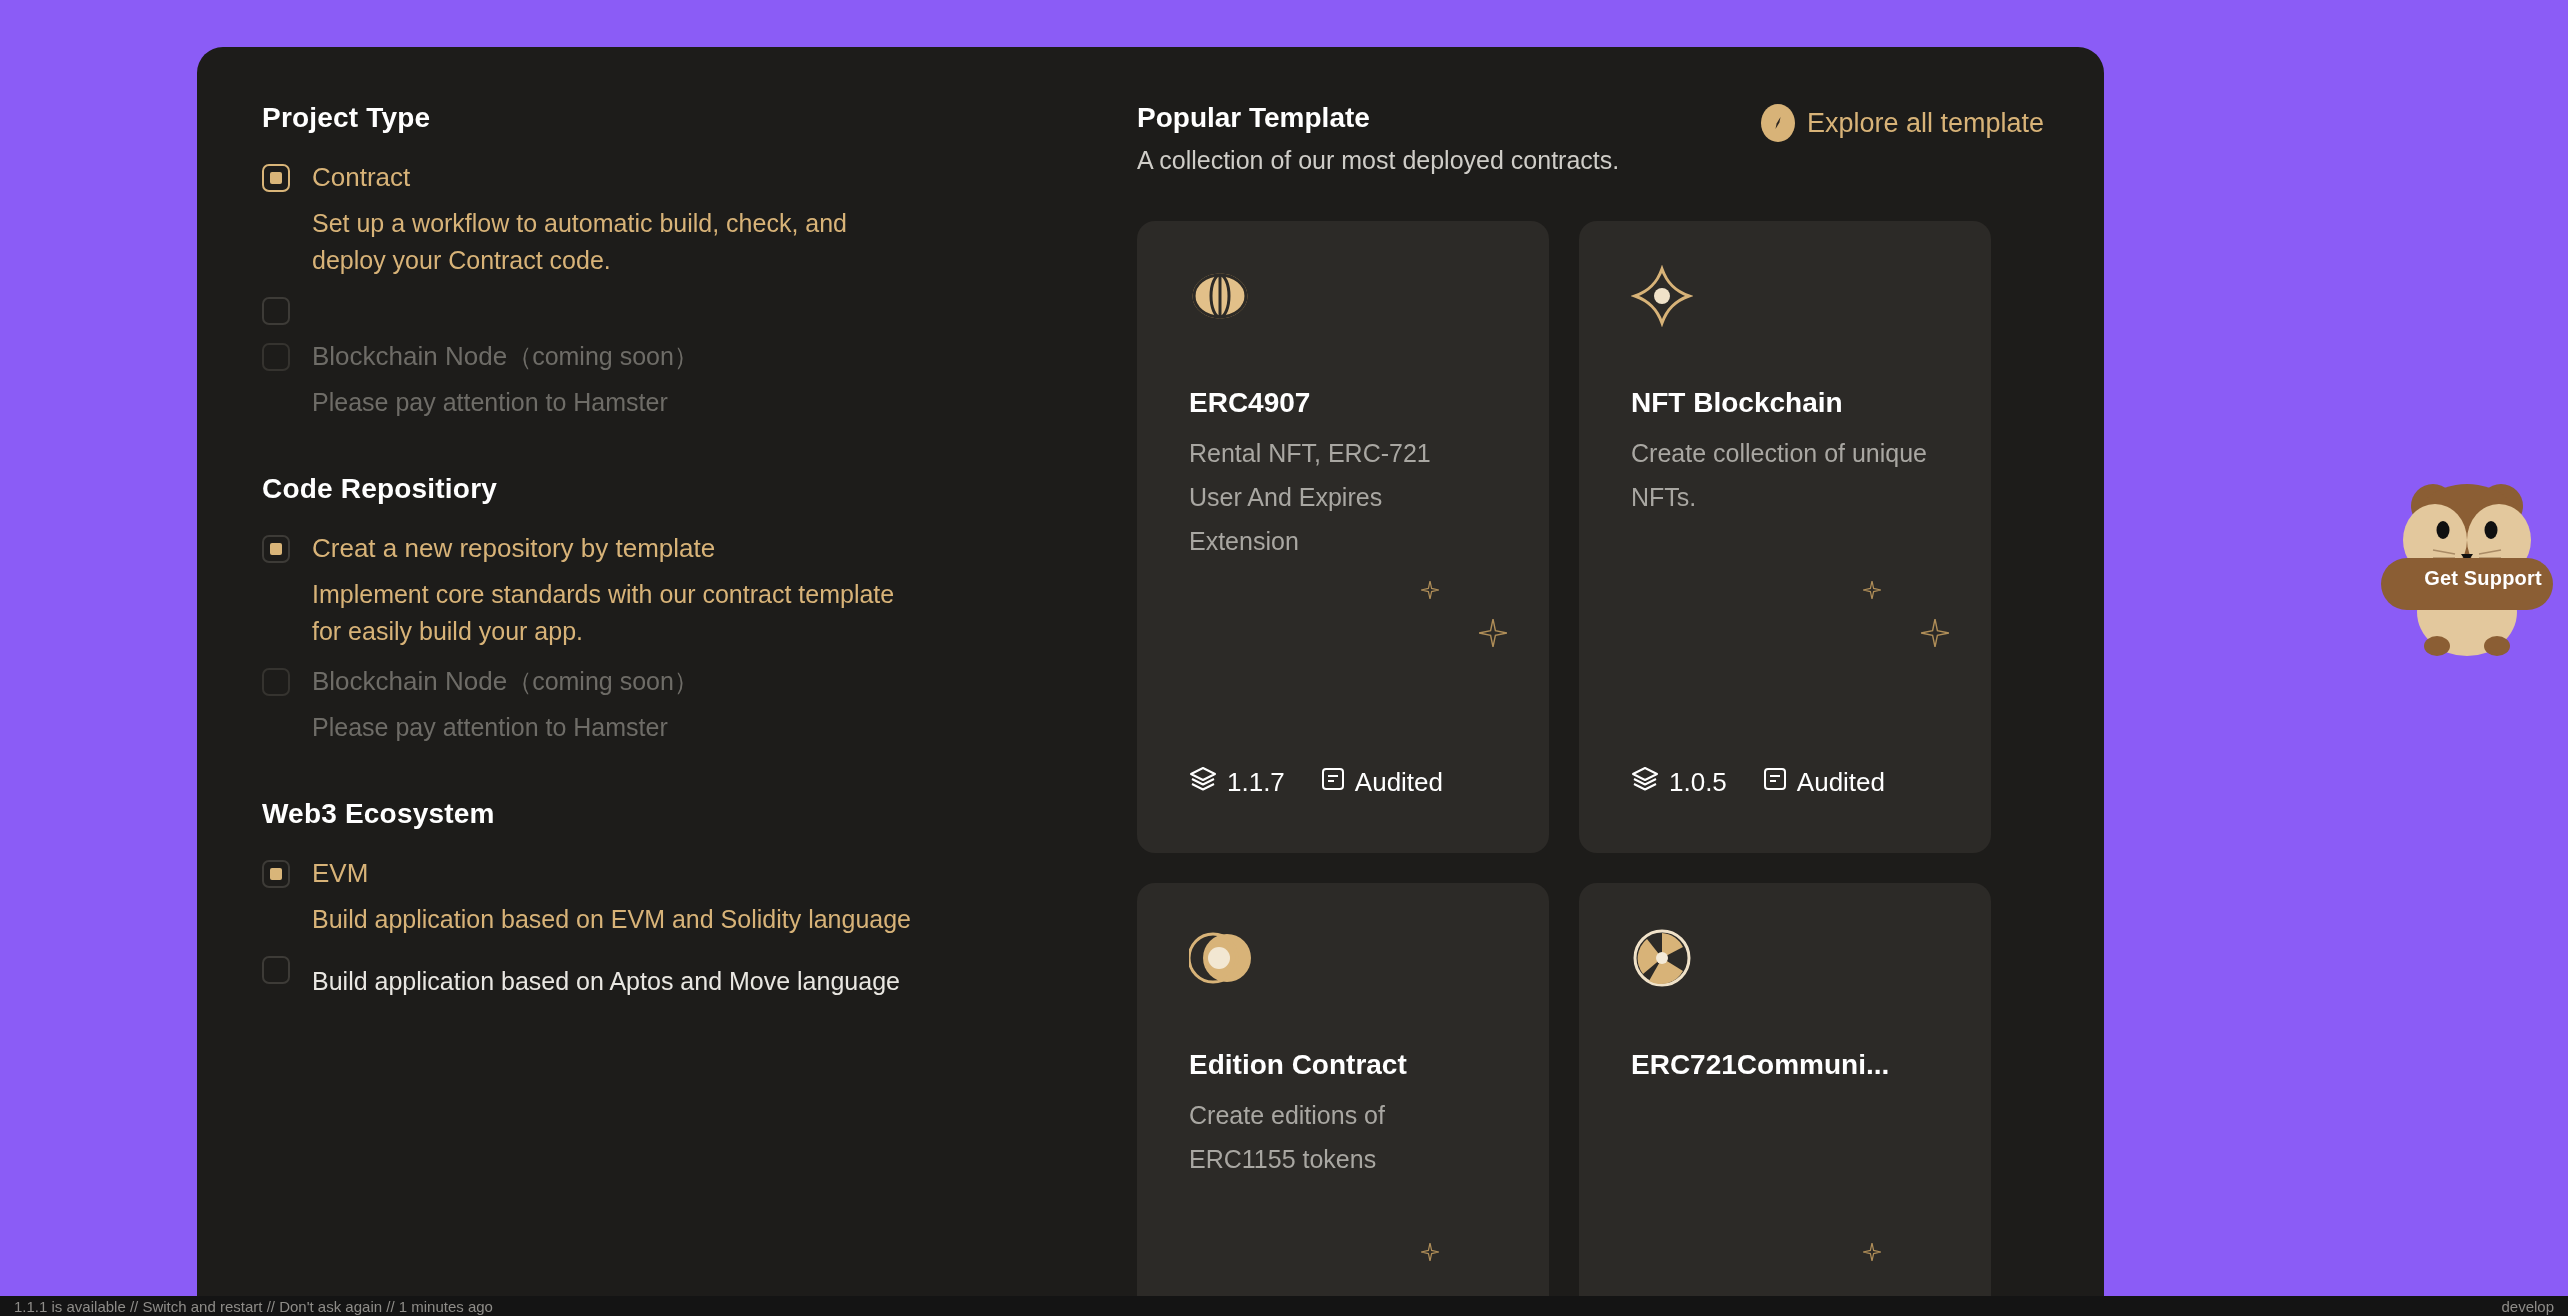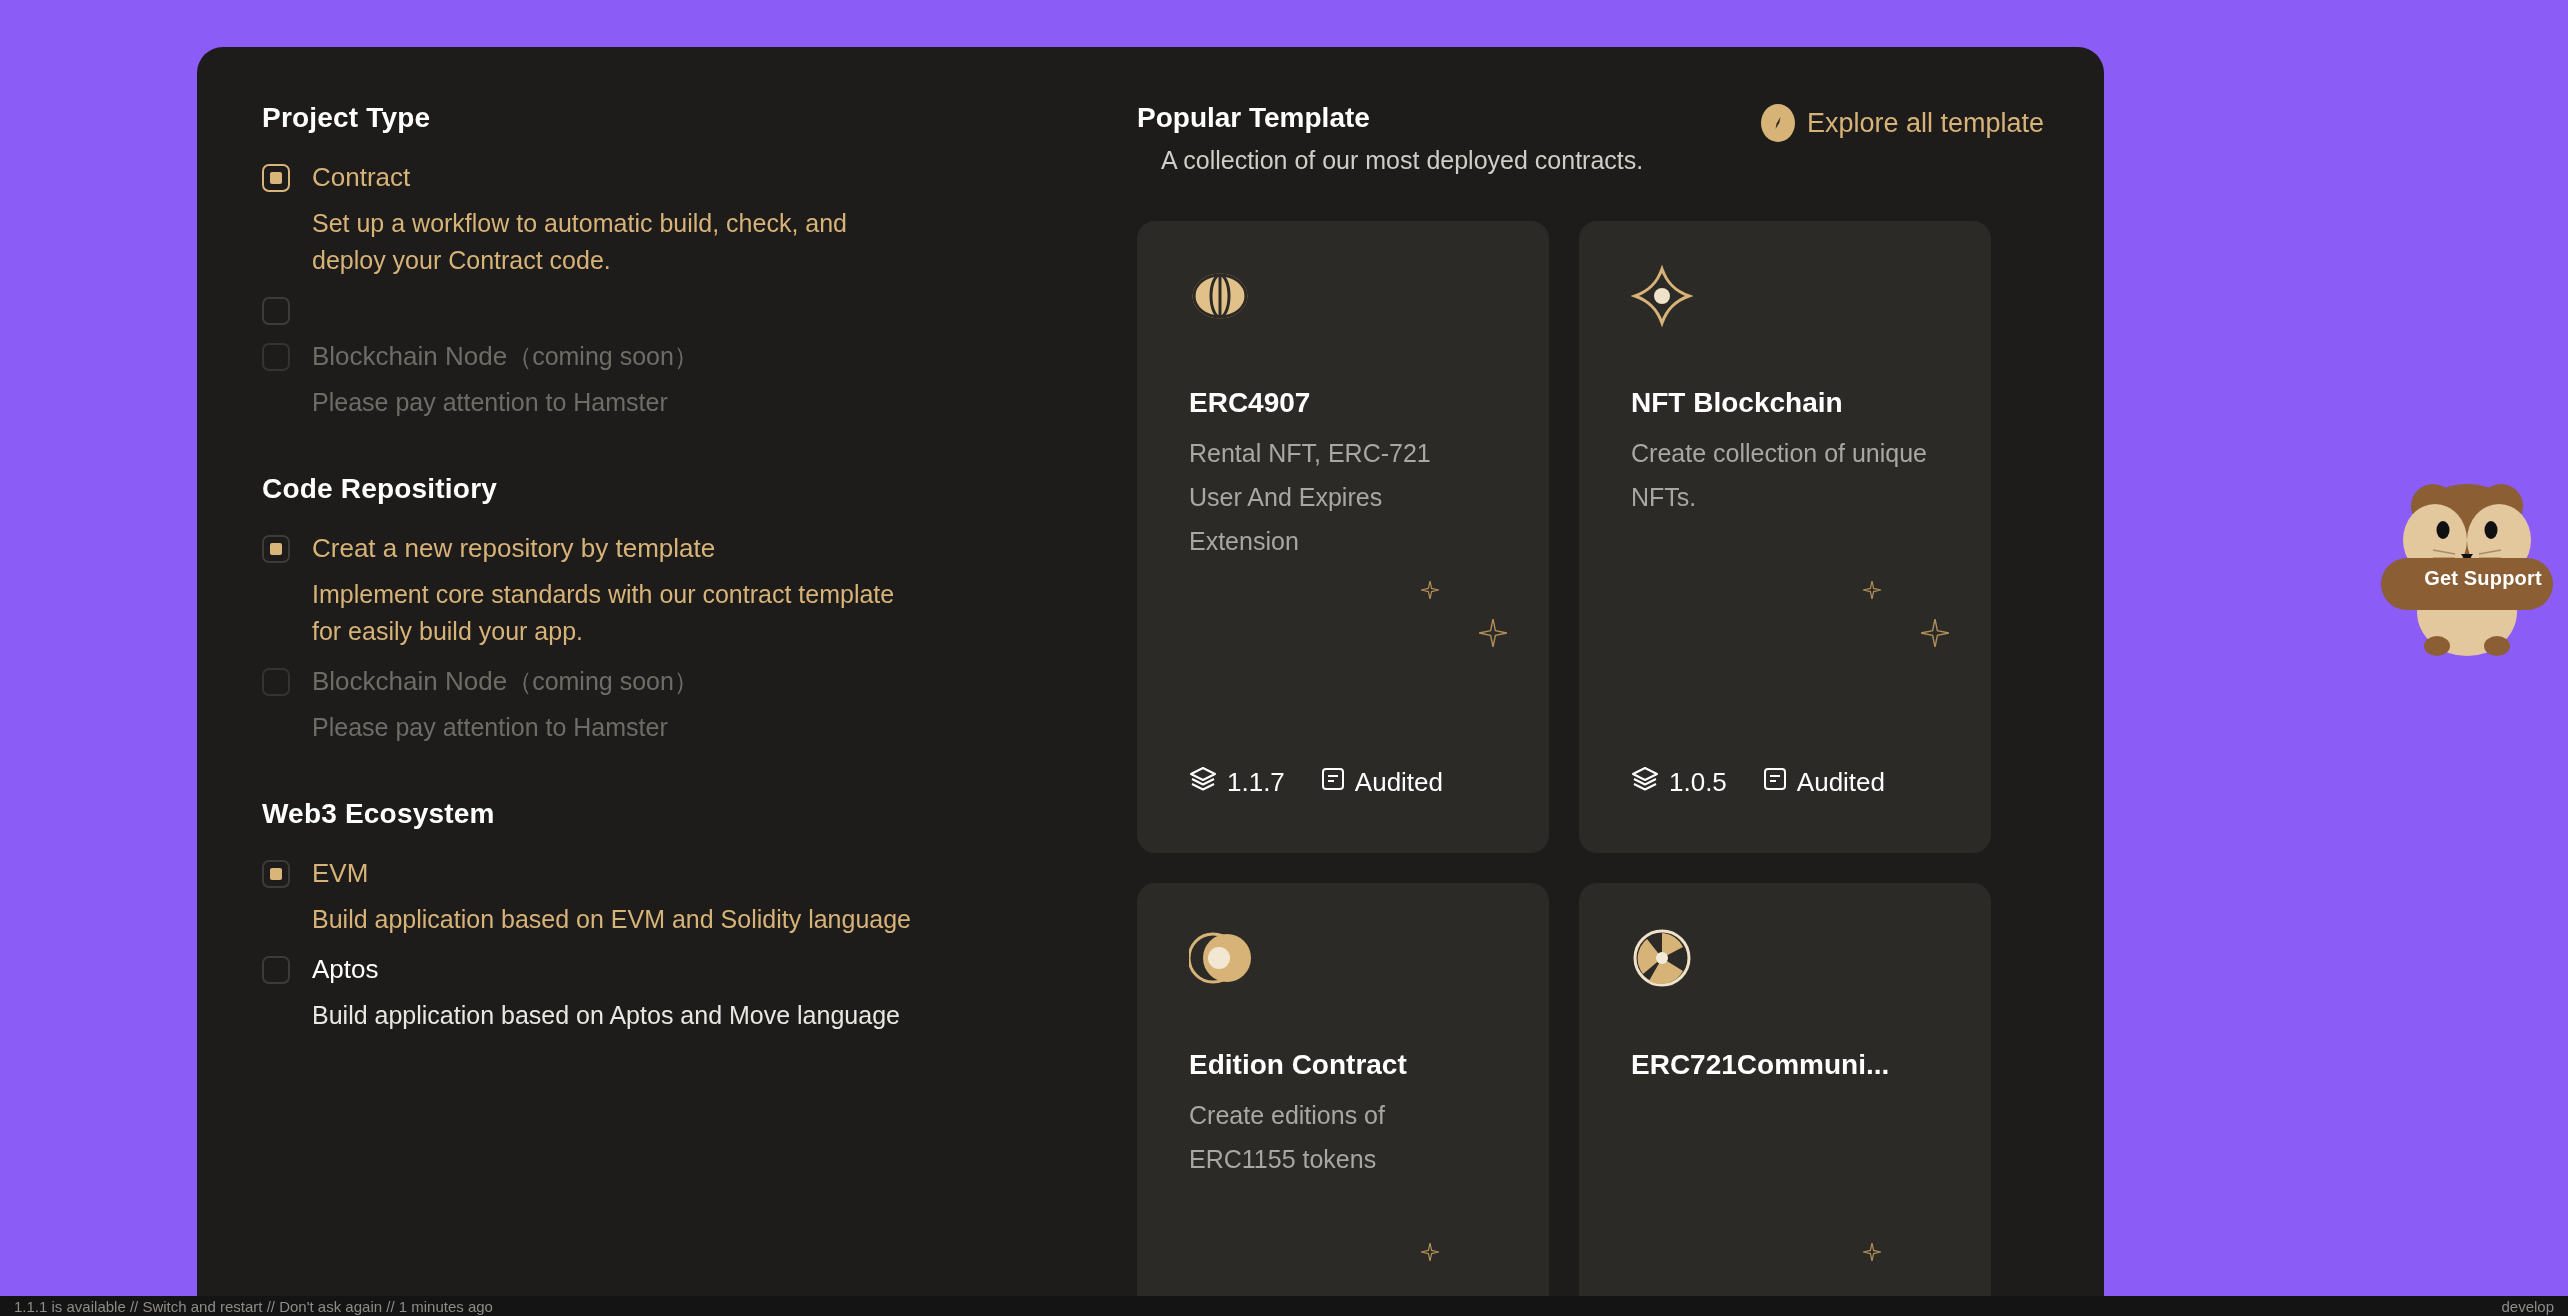--- a/index.html
+++ b/index.html
@@ -86,21 +86,20 @@
   }
   .rhead-title {
     color: #ffffff;
     font-size: 28px;
     font-weight: bold;
   }
   .rhead-sub {
     color: #cfcdc8;
     font-size: 25px;
     margin-top: 12px;
-    margin-left: 24px;
   }
   .explore {
     display: flex;
     align-items: center;
     gap: 12px;
     color: #d8b378;
     font-size: 27px;
     cursor: pointer;
     margin-top: 2px;
   }
@@ -254,21 +253,20 @@
             <div class="cbox checked soft"></div>
             <div class="opt-body">
               <div class="opt-label">EVM</div>
               <div class="opt-desc">Build application based on EVM and Solidity language</div>
             </div>
           </div>
 
           <div class="opt">
             <div class="cbox"></div>
             <div class="opt-body">
-              <div class="opt-label">Aptos</div>
               <div class="opt-desc">Build application based on Aptos and Move language</div>
             </div>
           </div>
         </div>
 
       </div>
 
       <div class="right-col">
 
         <div class="rhead">

